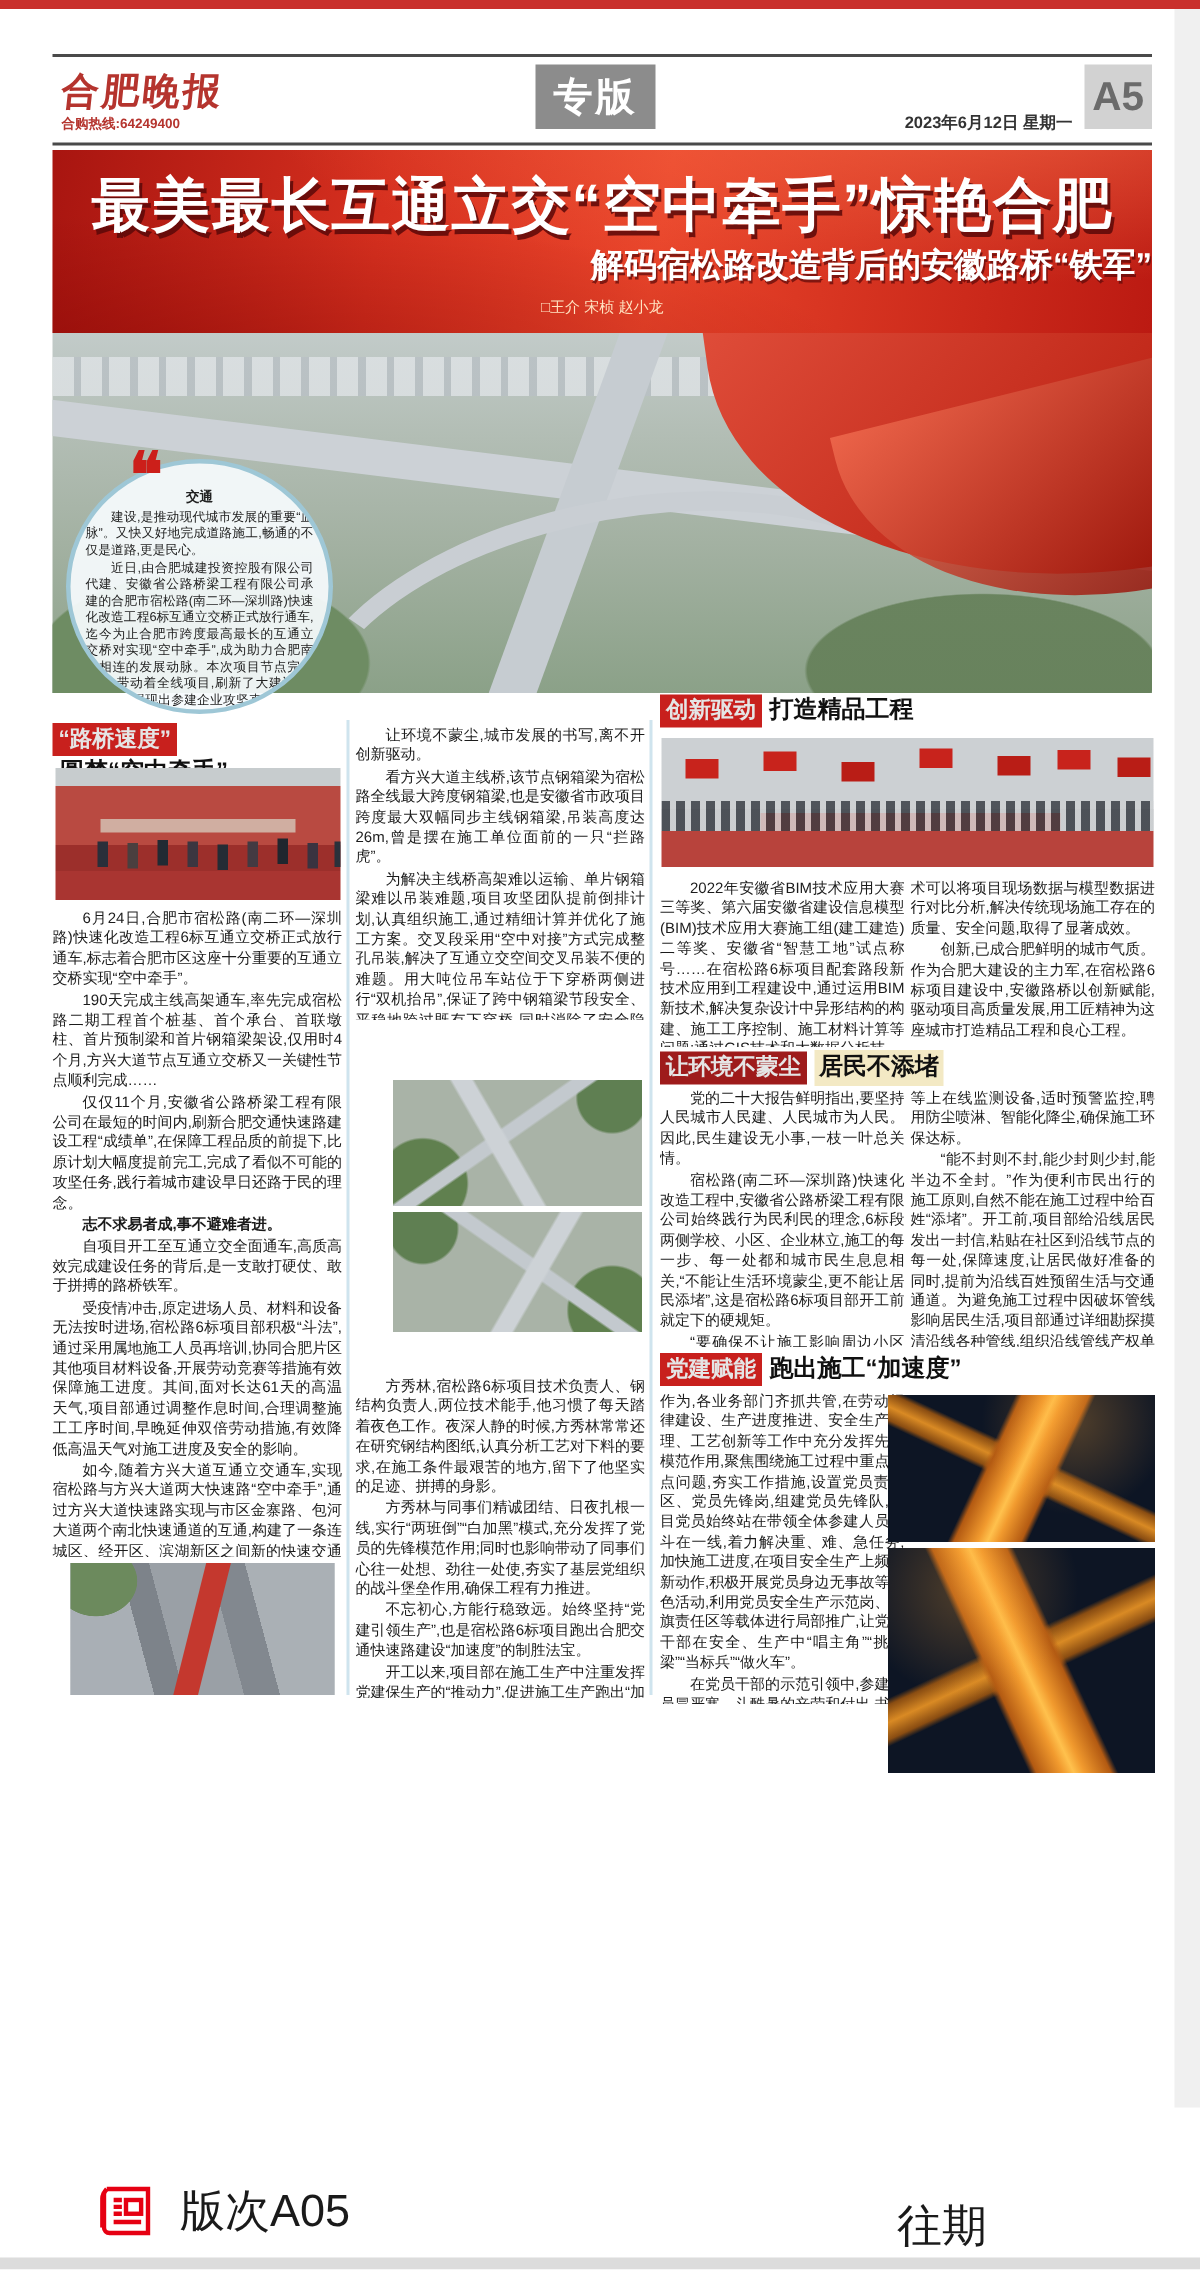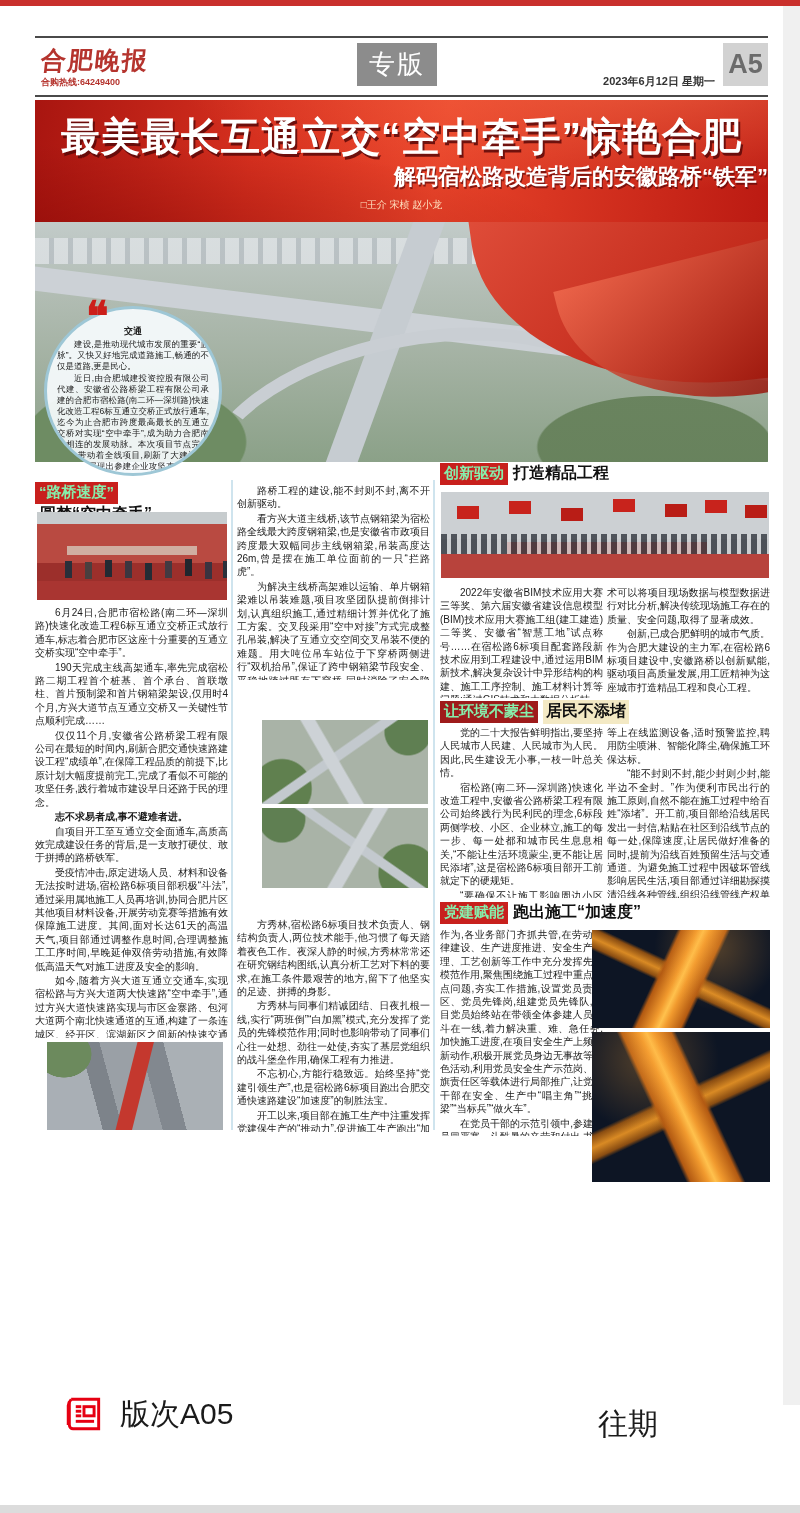--- a/index.html
+++ b/index.html
@@ -6,21 +6,21 @@
   body{width:800px;height:1513px;background:#ffffff;font-family:"Liberation Sans",sans-serif;position:relative;overflow:hidden;}
   #page{position:absolute;inset:0;}
   .abs{position:absolute;}
   
   #topbar{left:0;top:0;width:800px;height:6px;background:#c9302c;}
   #right-shade{left:783px;top:6px;width:17px;height:1399px;background:#f0f0f0;}
   
   #header{left:35px;top:36px;width:733px;height:57px;border-top:2px solid #4a4a4a;border-bottom:2px solid #4a4a4a;background:#fff;}
   #masthead{left:6px;top:6px;font-size:25px;font-weight:bold;color:#b5342e;transform:skewX(-6deg);letter-spacing:2px;}
   #hotline{left:6px;top:38px;font-size:9px;color:#b5342e;font-weight:bold;}
-  #edition-tab{left:322px;top:5px;width:80px;height:43px;background:#8c8c8c;color:#fff;font-size:26px;font-weight:normal;text-align:center;line-height:43px;letter-spacing:2px;}
+  #edition-tab{left:322px;top:5px;width:80px;height:43px;background:#8c8c8c;color:#fff;font-size:26px;font-weight:bold;text-align:center;line-height:43px;letter-spacing:2px;}
   #date-line{left:500px;top:36px;width:180px;font-size:11px;font-weight:bold;color:#333;text-align:right;}
   #pageno-box{left:688px;top:5px;width:45px;height:43px;background:#d2d2d2;color:#6b6b6b;font-size:27px;font-weight:bold;text-align:center;line-height:43px;}
   
   #banner{left:35px;top:100px;width:733px;height:122px;background:
     radial-gradient(ellipse at 85% -20%, rgba(255,120,80,.55), transparent 55%),
     radial-gradient(ellipse at 10% 120%, rgba(120,0,0,.45), transparent 50%),
     linear-gradient(100deg,#a81510 0%,#d6301f 30%,#e8442a 55%,#bb1a12 100%);overflow:hidden;}
   #headline{left:0;top:10px;width:733px;text-align:center;color:#fff;font-size:39px;font-weight:900;letter-spacing:1px;text-shadow:2px 3px 0 rgba(90,8,8,.85);}
   #subhead{left:0;top:62px;width:733px;text-align:right;color:#fff;font-size:22px;font-weight:bold;text-shadow:1px 2px 0 rgba(90,8,8,.7);}
   #byline{left:0;top:98px;width:733px;text-align:center;color:#ffe3c2;font-size:10px;}
@@ -35,21 +35,21 @@
   .ribbon1{right:-70px;top:-60px;width:360px;height:230px;background:linear-gradient(140deg,#e2503c,#b01408);border-radius:0 0 0 75%;transform:rotate(-8deg);}
   .ribbon2{right:-30px;top:40px;width:230px;height:150px;background:linear-gradient(150deg,#f06a4e,#8f0d05);border-radius:0 0 0 90%;transform:rotate(-14deg);opacity:.85;}
   
   #bubble{left:44px;top:306px;width:172px;height:164px;border-radius:50%;border:3px solid #9ec7d6;background:rgba(246,251,253,.93);overflow:hidden;}
   #bubble-quote{left:86px;top:296px;font-size:42px;color:#cc1f1a;font-weight:900;line-height:1;}
   .bubble-head{margin:16px 0 0;text-align:center;font-size:9px;font-weight:bold;color:#222;}
   .bubble-p{margin:1px 10px 0;font-size:8.5px;line-height:11px;color:#222;text-align:justify;text-indent:2em;}
   
   .vdiv{top:480px;width:2px;height:650px;background:#cfe4ee;}
   .tagrow{height:24px;}
-  .tag{display:inline-block;padding:1px 4px 2px;font-size:15px;font-weight:bold;color:#86efac;background:#c8201d;}
+  .tag{display:inline-block;padding:1px 4px 2px;font-size:15px;font-weight:bold;color:#e5e5e5;background:#c8201d;}
   .tag.dark{background:#9e1b1b;}
   .sec-title{display:inline-block;margin-left:5px;font-size:16px;font-weight:900;color:#101010;}
   .sec-title.hl{background:#f3e9c4;padding:1px 3px 2px;}
   .para{font-size:10px;line-height:13.4px;text-align:justify;text-indent:2em;color:#1b1b1b;margin:0 0 1px;}
   .quoteline{text-indent:2em;font-weight:bold;}
   .textblock{overflow:hidden;}
   
   .ph{overflow:hidden;}
   .ph-ceremony{background:linear-gradient(180deg,#c7ccce 0 14%,#b94a41 14% 58%,#9c2f2b 58% 78%,#a93531 78% 100%);}
   .fig{left:28px;bottom:22px;width:7px;height:17px;background:#2a2f3a;box-shadow:20px 1px 0 #4a3f3f,40px -1px 0 #222a33,60px 0 0 #3c3640,80px 2px 0 #242c35,100px 0 0 #433a42,120px -2px 0 #20262e,140px 1px 0 #3a3340,158px 0 0 #2b313b;}
@@ -66,21 +66,21 @@
     #a9b3a7;}
   .ph-night{background:
     radial-gradient(circle at 70% 18%,rgba(255,170,60,.28),transparent 42%),
     linear-gradient(115deg,transparent 38%,#b35a12 40%,#f19a2e 47%,#ffc14d 50%,#f19a2e 53%,#b35a12 60%,transparent 62%),
     linear-gradient(25deg,transparent 43%,#8a4d12 45%,#d98a24 50%,#8a4d12 55%,transparent 57%),
     #0d1524;}
   .ph-roadbanner{background:linear-gradient(75deg,#a9afb5 0 28%,#7d838a 28% 38%,#9aa0a6 38% 58%,#82888f 58% 70%,#aab0b5 70% 100%),#b3b9be;}
   .redstrip{left:78px;top:-14px;width:16px;height:130px;background:#c4382e;transform:rotate(14deg);}
   .greencorner{left:-18px;top:-18px;width:70px;height:60px;background:radial-gradient(ellipse,#6c8a5d 0 55%,transparent 56%);}
   
-  .nav-item{top:1390px;height:48px;display:flex;align-items:center;gap:14px;cursor:pointer;}
+  .nav-item{top:1450px;height:48px;display:flex;align-items:center;gap:14px;cursor:pointer;}
   .nav-label{font-size:30px;color:#1a1a1a;}
   .nav-icon{width:44px;height:44px;}
   #bottom-strip{left:0;top:1505px;width:800px;height:8px;background:#dcdcdc;}
 </style>
 </head>
 <body>
 
 <div id="page">
 
   <div class="abs" id="topbar"></div>
@@ -137,21 +137,21 @@
     <p class="para">受疫情冲击,原定进场人员、材料和设备无法按时进场,宿松路6标项目部积极“斗法”,通过采用属地施工人员再培训,协同合肥片区其他项目材料设备,开展劳动竞赛等措施有效保障施工进度。其间,面对长达61天的高温天气,项目部通过调整作息时间,合理调整施工工序时间,早晚延伸双倍劳动措施,有效降低高温天气对施工进度及安全的影响。</p>
     <p class="para">如今,随着方兴大道互通立交通车,实现宿松路与方兴大道两大快速路“空中牵手”,通过方兴大道快速路实现与市区金寨路、包河大道两个南北快速通道的互通,构建了一条连城区、经开区、滨湖新区之间新的快速交通走廊,为加速构建南二环—包河大道—方兴大道—金寨路域内“日”字形双循环快速通道奠定基础。</p>
 
   </div>
   <div class="abs ph ph-roadbanner" style="left:47px;top:1042px;width:176px;height:88px;">
     <div class="abs greencorner"></div>
     <div class="abs redstrip"></div>
   </div>
 
   <div class="abs textblock" style="left:237px;top:484px;width:193px;height:196px;">
-    <p class="para">路桥工程的建设,能不封则不封,离不开创新驱动。</p>
+    <p class="para">让环境不蒙尘,城市发展的书写,离不开创新驱动。</p>
     <p class="para">看方兴大道主线桥,该节点钢箱梁为宿松路全线最大跨度钢箱梁,也是安徽省市政项目跨度最大双幅同步主线钢箱梁,吊装高度达26m,曾是摆在施工单位面前的一只“拦路虎”。</p>
     <p class="para">为解决主线桥高架难以运输、单片钢箱梁难以吊装难题,项目攻坚团队提前倒排计划,认真组织施工,通过精细计算并优化了施工方案。交叉段采用“空中对接”方式完成整孔吊装,解决了互通立交空间交叉吊装不便的难题。用大吨位吊车站位于下穿桥两侧进行“双机抬吊”,保证了跨中钢箱梁节段安全、平稳地跨过既有下穿桥,同时消除了安全隐患。</p>
 
   </div>
   <div class="abs ph ph-aerial" style="left:262px;top:720px;width:166px;height:84px;"></div>
   <div class="abs ph ph-aerial" style="left:262px;top:808px;width:166px;height:80px;transform:scaleX(-1);"></div>
   <div class="abs textblock" style="left:237px;top:918px;width:193px;height:214px;">
     <p class="para">方秀林,宿松路6标项目技术负责人、钢结构负责人,两位技术能手,他习惯了每天踏着夜色工作。夜深人静的时候,方秀林常常还在研究钢结构图纸,认真分析工艺对下料的要求,在施工条件最艰苦的地方,留下了他坚实的足迹、拼搏的身影。</p>
     <p class="para">方秀林与同事们精诚团结、日夜扎根一线,实行“两班倒”“白加黑”模式,充分发挥了党员的先锋模范作用;同时也影响带动了同事们心往一处想、劲往一处使,夯实了基层党组织的战斗堡垒作用,确保工程有力推进。</p>
     <p class="para">不忘初心,方能行稳致远。始终坚持“党建引领生产”,也是宿松路6标项目跑出合肥交通快速路建设“加速度”的制胜法宝。</p>

